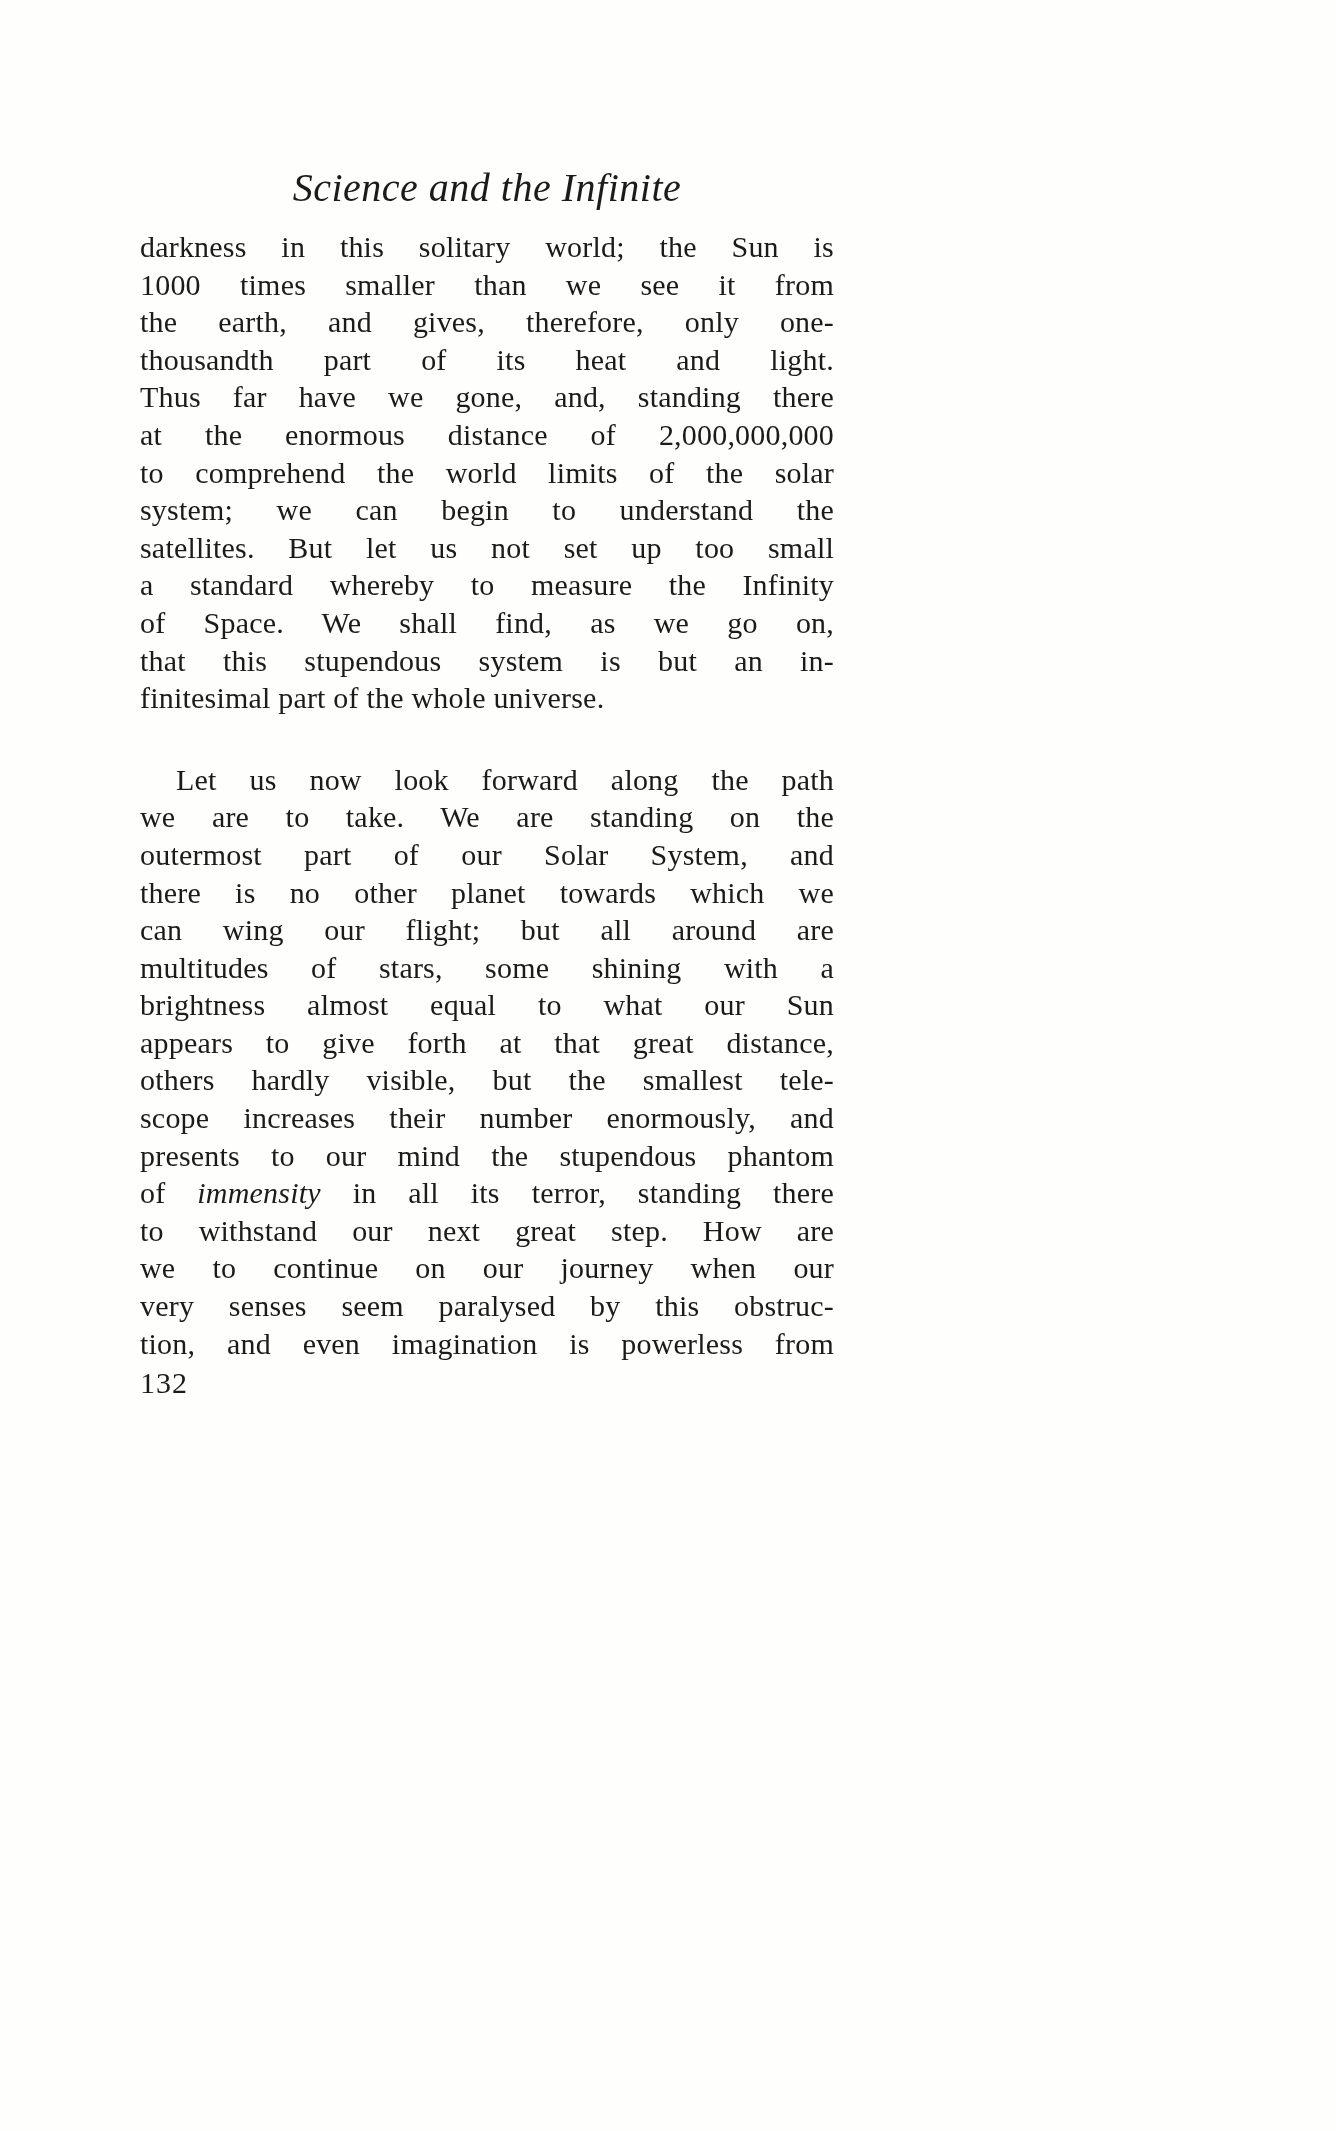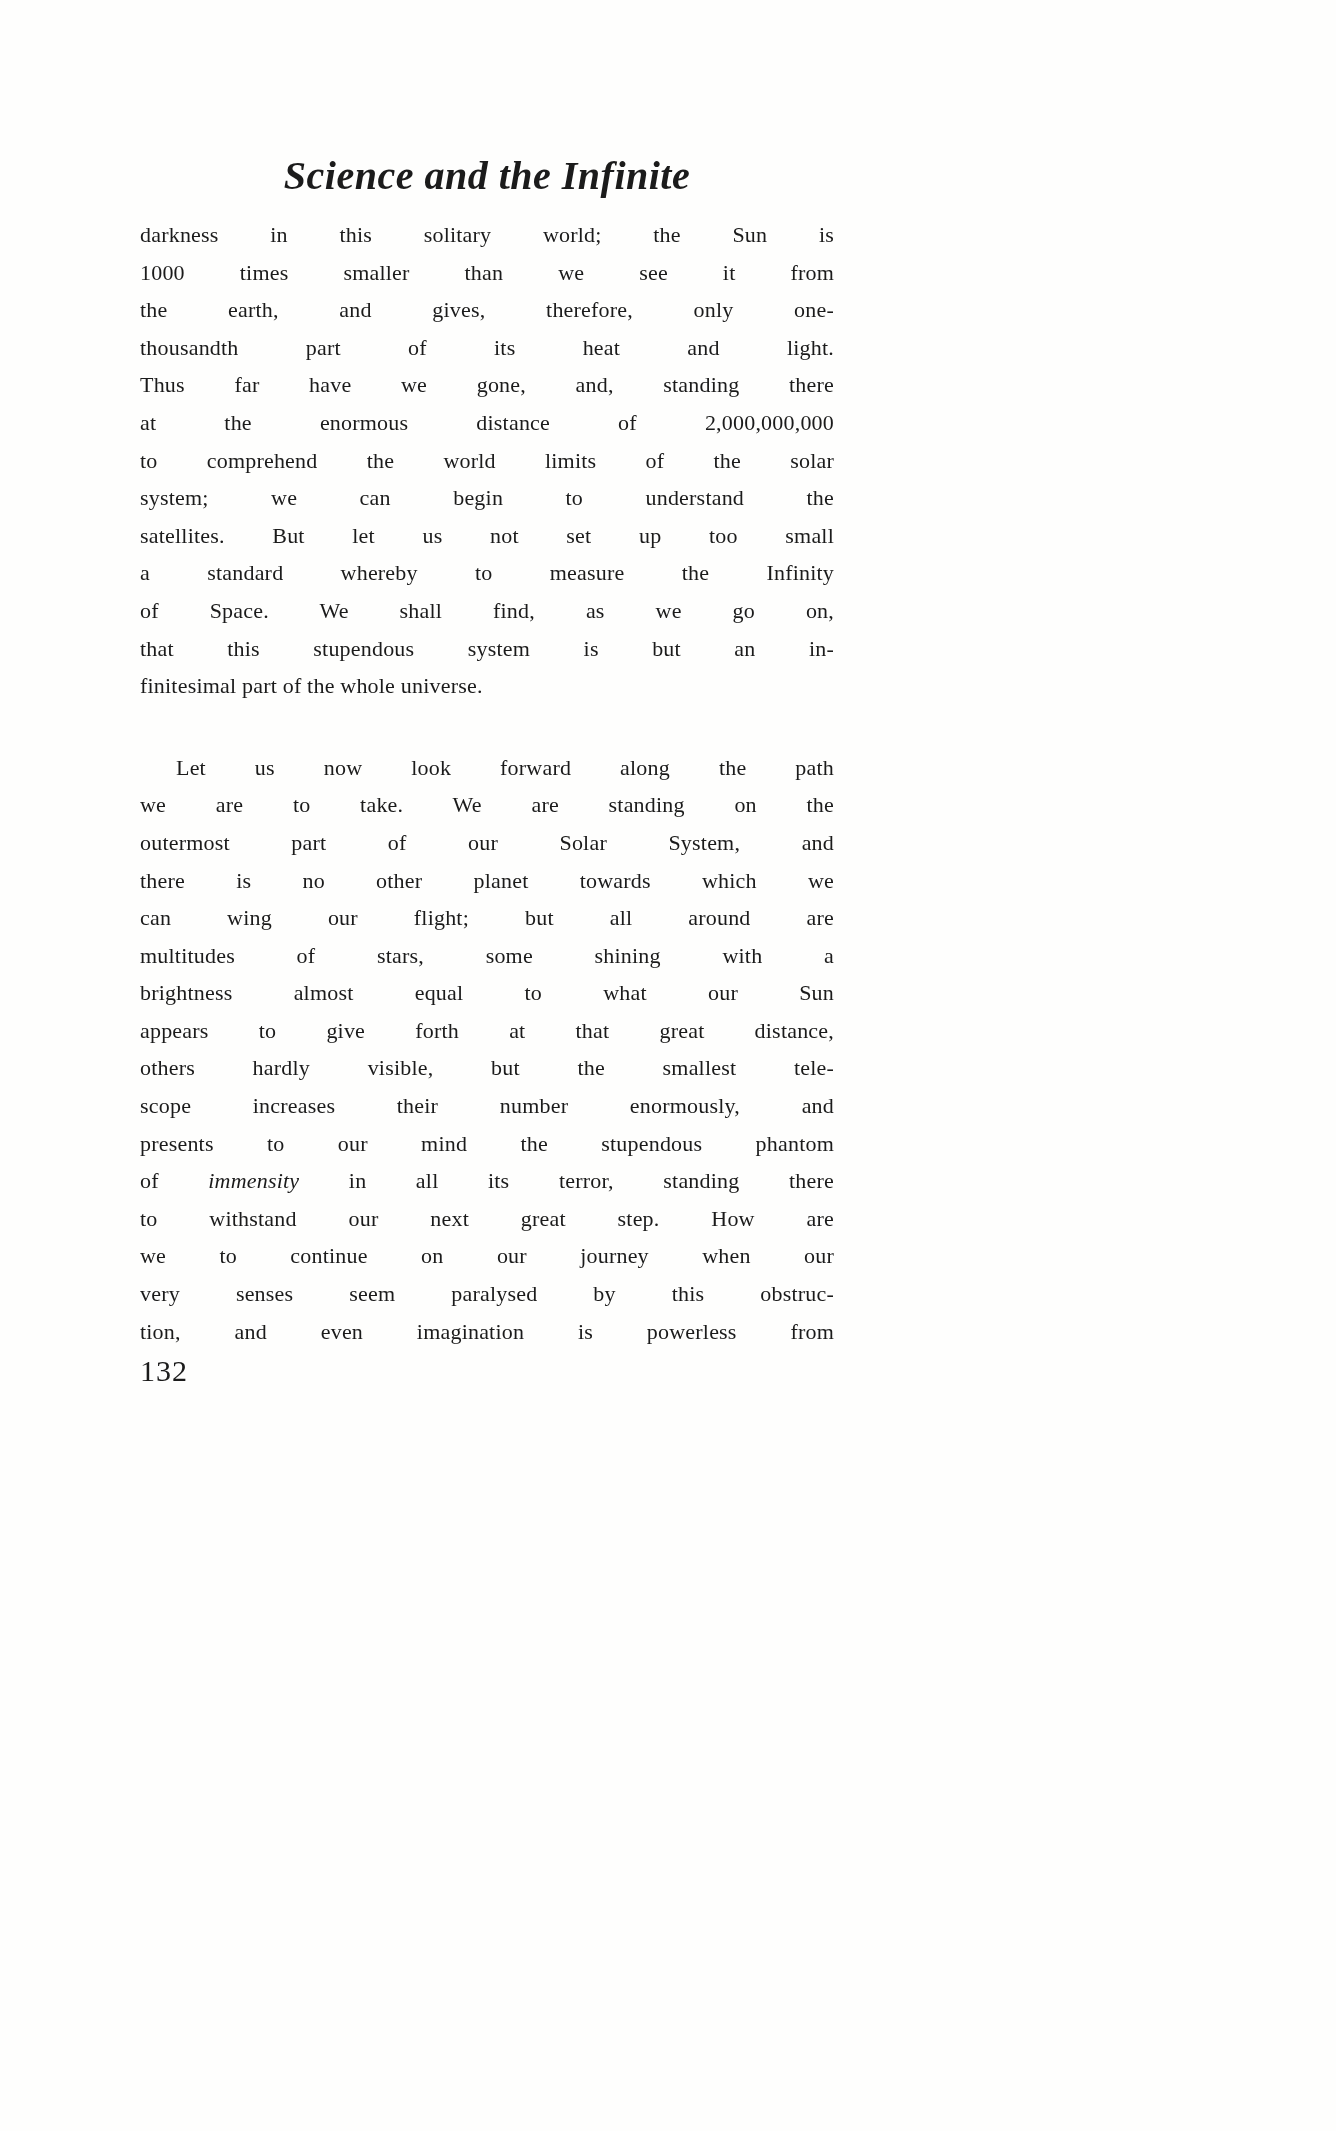--- a/index.html
+++ b/index.html
@@ -24,29 +24,29 @@
     background: #fefefd;
   }
   .text-block {
     position: absolute;
     left: 140px;
     top: 152px;
     width: 694px;
   }
   .title {
     font-style: italic;
-    font-weight: 700;
+    font-weight: 400;
     font-size: 40px;
     line-height: 48px;
     text-align: center;
-    margin: 0 0 16px 0;
+    margin: 12px 0 16px 0;
     letter-spacing: 0.5px;
   }
   .body-text {
-    font-size: 22px;
+    font-size: 30px;
   }
   .line {
     line-height: 37.6px;
     text-align: justify;
     text-align-last: justify;
     white-space: normal;
     letter-spacing: 0.2px;
   }
   .line.no-justify {
     text-align-last: left;

